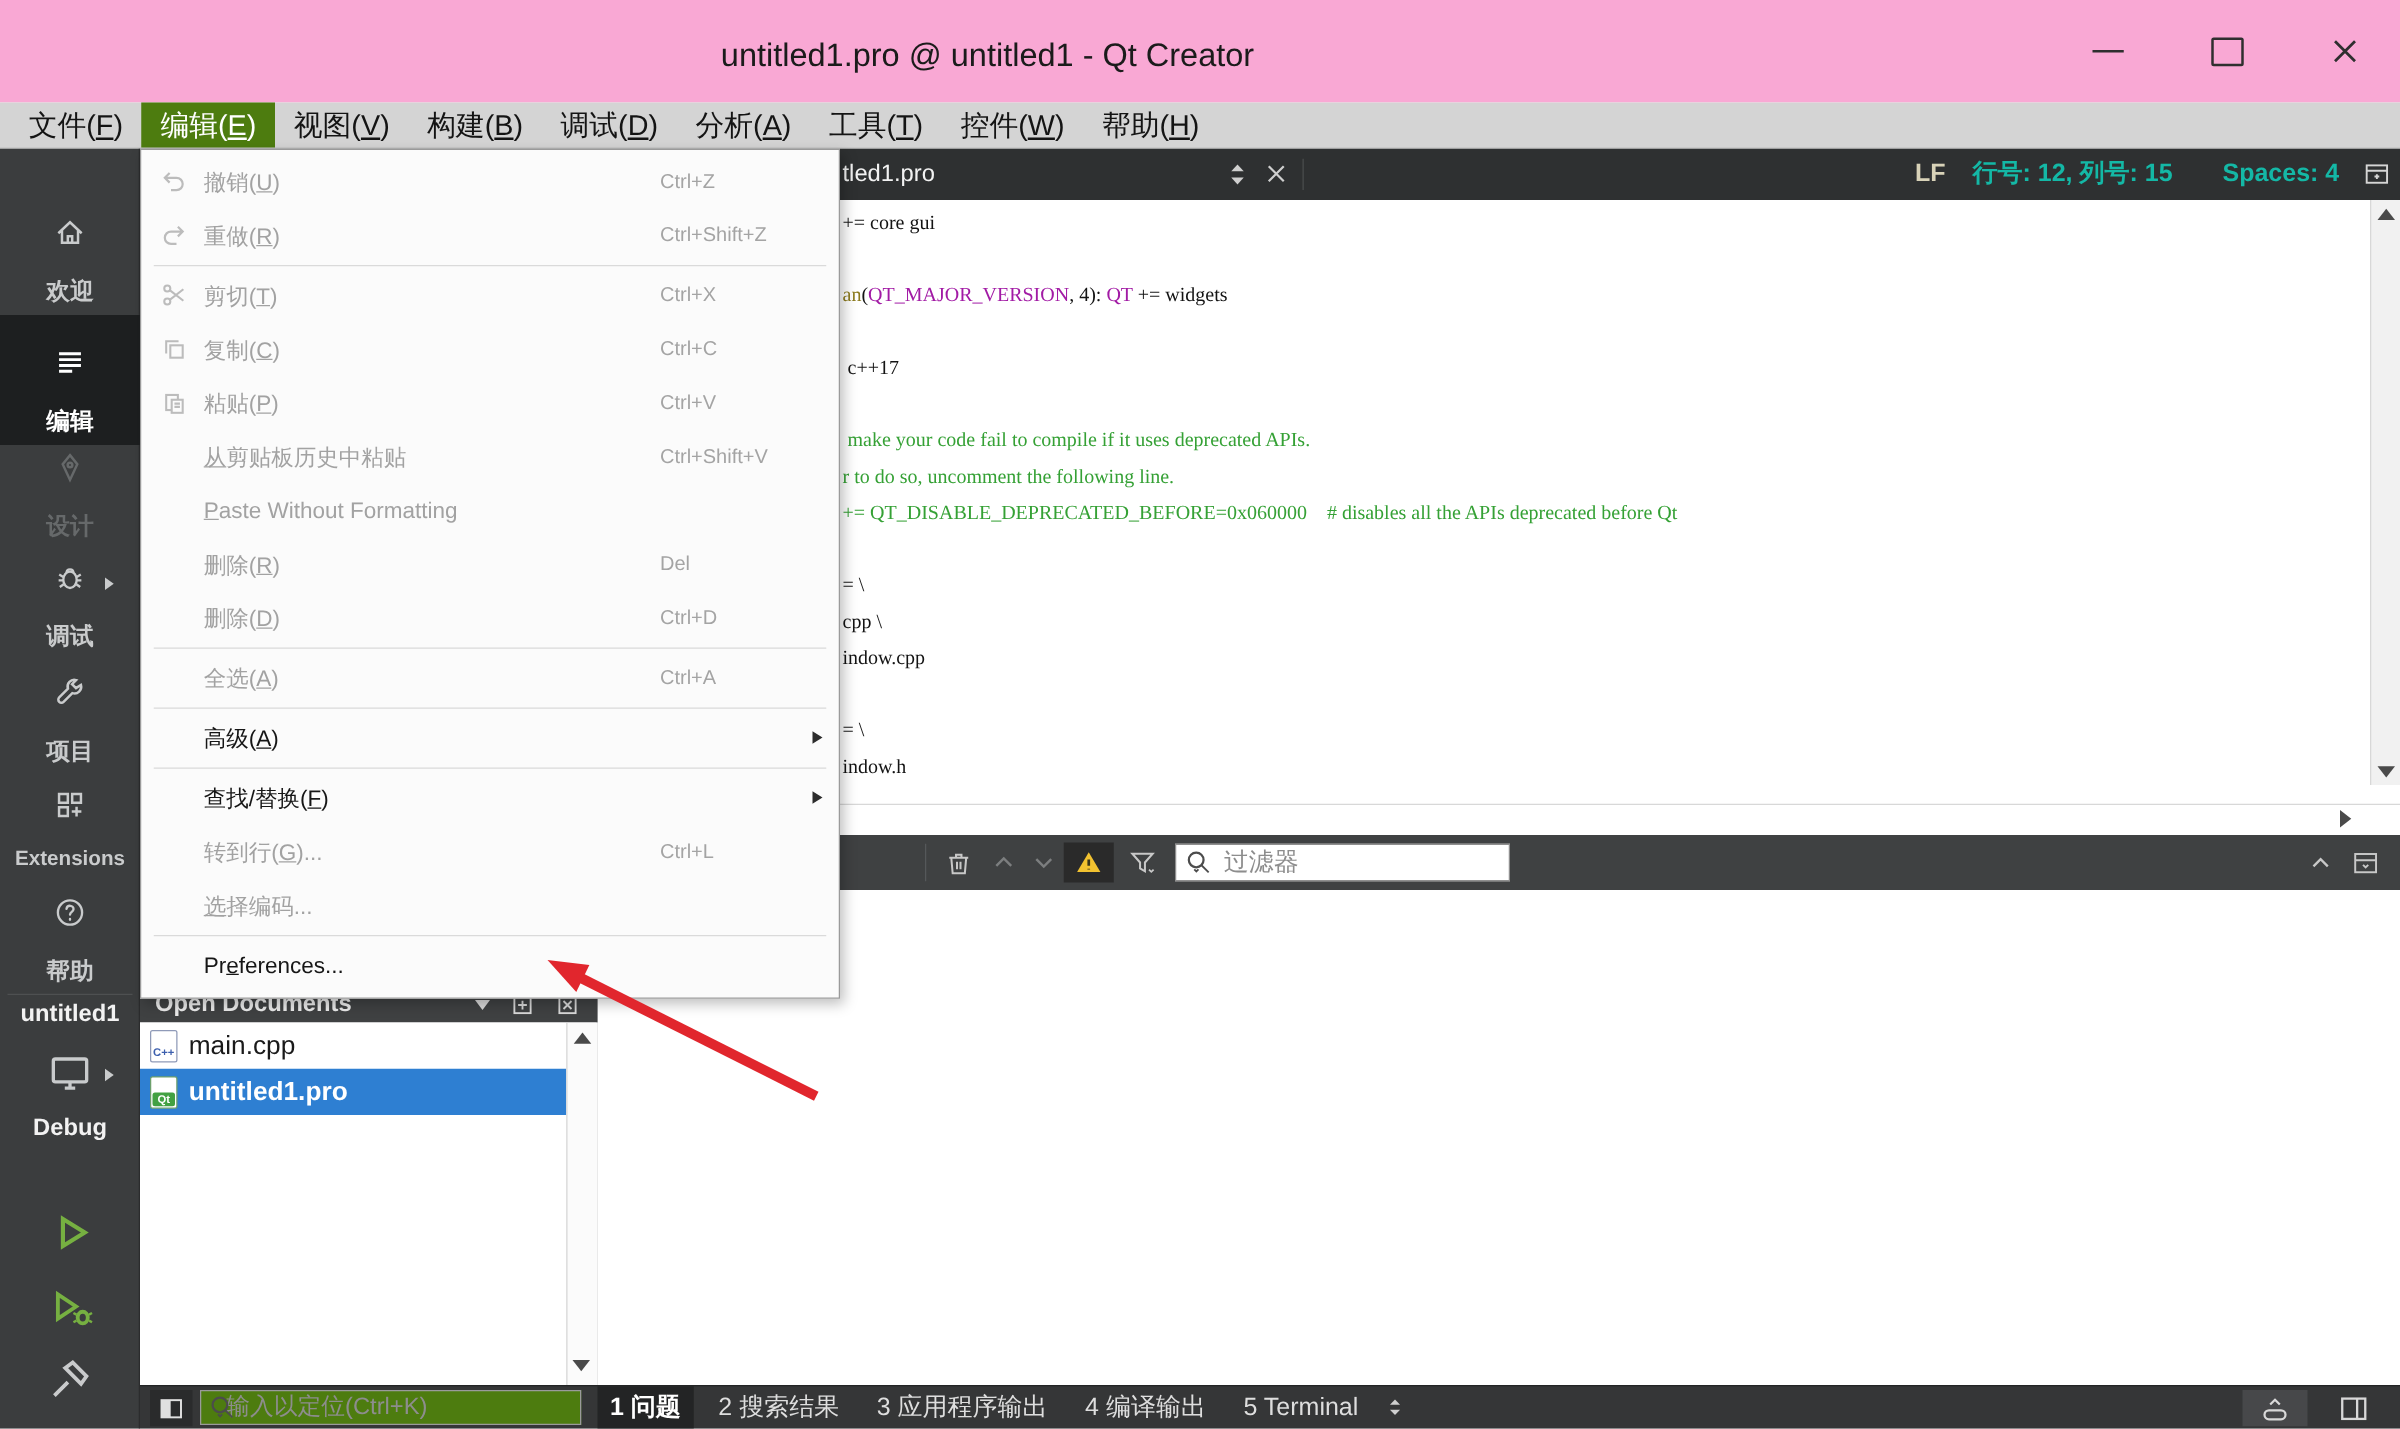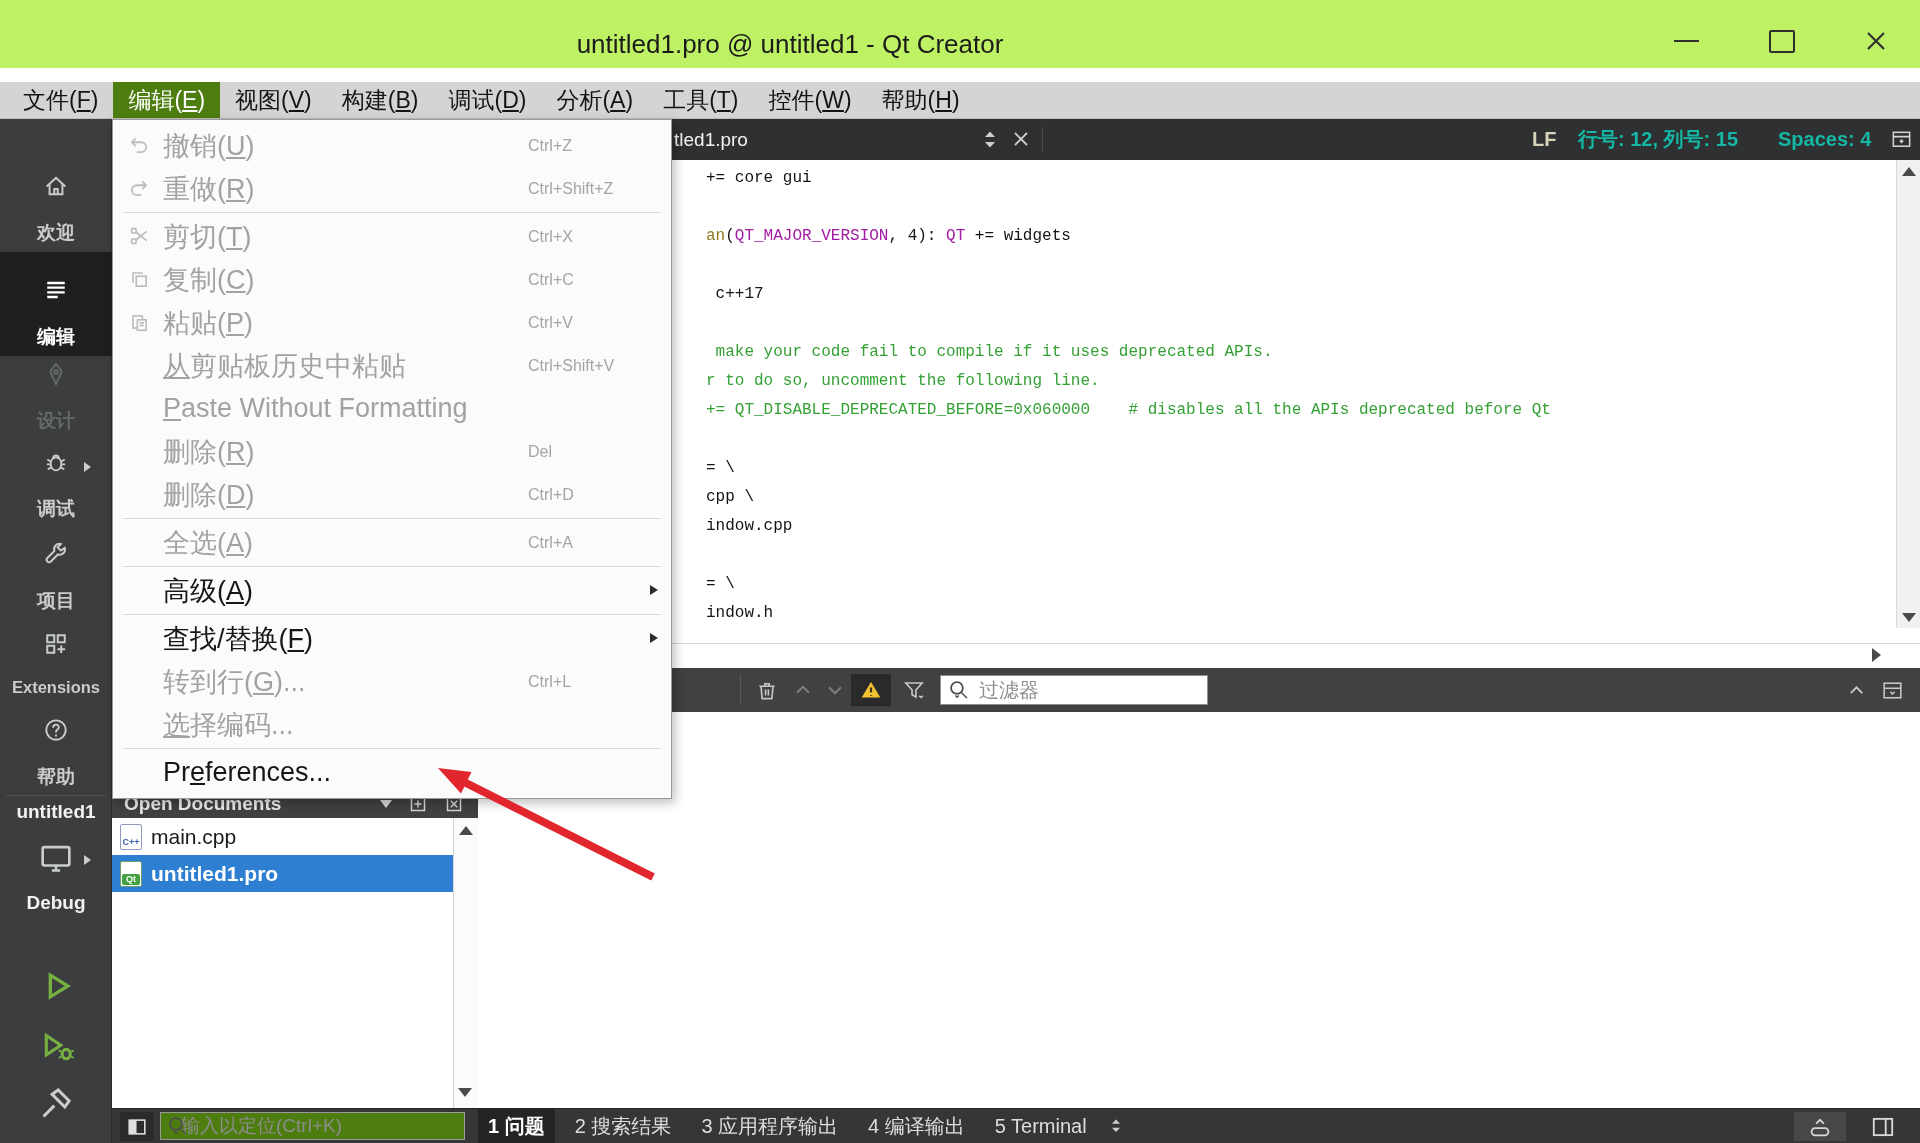--- a/index.html
+++ b/index.html
@@ -3,21 +3,21 @@
 <meta charset="utf-8">
 <style>
   html,body{margin:0;padding:0;background:#888;}
   #app{position:relative;width:1920px;height:1143px;background:#fff;overflow:hidden;
        font-family:"Liberation Sans",sans-serif;-webkit-font-smoothing:antialiased;}
   .abs{position:absolute;}
   u{text-decoration:underline;}
   svg{display:block;}
 
   
-  .titlebar{left:0;top:0;width:1920px;height:68px;background:#bef264;}
+  .titlebar{left:0;top:0;width:1920px;height:82px;background:#f9a8d4;}
   .title-text{left:0;top:0;width:1580px;height:82px;line-height:88px;text-align:center;
               font-size:26px;color:#1b1b1b;}
   .winbtn{color:#2f2f2f;}
 
   
   .menubar{left:0;top:82px;width:1920px;height:37px;background:#d4d4d4;border-bottom:1px solid #bdbdbd;
            display:flex;align-items:stretch;padding-left:8px;box-sizing:border-box;}
   .mb-item{padding:0 15px;line-height:37px;font-size:23px;color:#141414;white-space:nowrap;}
   .mb-item.active{background:#4d7c0f;color:#ffffff;}
 
@@ -35,21 +35,21 @@
   
   .tabbar{left:112px;top:119px;width:1808px;height:41px;background:#2e3031;}
   .tab-doc{left:562px;top:0;height:41px;line-height:41px;font-size:19px;color:#f2f2f2;}
   .tab-sep{left:930px;top:8px;width:1px;height:25px;background:#4a4c4d;}
   .status-item{top:0;height:41px;line-height:41px;font-size:20px;font-weight:600;color:#14b8a6;white-space:nowrap;}
 
   
   .workarea{left:478px;top:160px;width:1418px;height:483px;background:#ffffff;}
   .code{left:674px;top:164px;}
   .code-line{height:29px;line-height:29px;white-space:pre;
-             font-family:Liberation Mono, monospace;font-size:16px;margin-left:32px;}
+             font-family:Liberation Serif, serif;font-size:16px;}
   .tok-plain{color:#141414;}
   .tok-comment{color:#35a135;}
   .tok-var{color:#a21ba5;}
   .tok-func{color:#8c7b1e;}
 
   
   .vscroll{left:1896px;top:160px;width:24px;height:468px;background:#f1f1f1;border-left:1px solid #d8d8d8;box-sizing:border-box;}
   .hscroll-line{left:478px;top:643px;width:1442px;height:1px;background:#d8d8d8;}
   .tri-up{width:0;height:0;border-bottom:9px solid #4a4a4a;border-left:7px solid transparent;border-right:7px solid transparent;}
   .tri-dn{width:0;height:0;border-top:9px solid #4a4a4a;border-left:7px solid transparent;border-right:7px solid transparent;}
@@ -89,21 +89,21 @@
   .locator input::placeholder{color:#8d8d8d;}
   .bb-tabs{position:absolute;left:366px;top:0;height:34px;display:flex;align-items:stretch;gap:10px;}
   .bb-tab{line-height:34px;padding:0 10px;font-size:20px;color:#dedede;white-space:nowrap;}
   .bb-tab.active{background:#232425;color:#ffffff;font-weight:700;}
 
   
   .dropdown{left:112px;top:119px;width:560px;height:680px;background:#fbfbfb;border:1px solid #9a9a9a;
             box-sizing:border-box;z-index:100;box-shadow:3px 4px 10px rgba(0,0,0,.25);padding-top:4px;}
   .dd-item{position:relative;height:43px;display:flex;align-items:center;padding-left:50px;}
   .dd-ico{position:absolute;left:15px;top:10px;width:22px;height:22px;color:#bcbcbc;}
-  .dd-label{font-size:27px;color:#161616;white-space:nowrap;}
+  .dd-label{font-size:18px;color:#161616;white-space:nowrap;}
   .dd-item.disabled .dd-label{color:#a2a2a2;}
   .dd-sc{position:absolute;left:415px;font-size:16px;color:#a4a4a4;white-space:nowrap;}
   .dd-sep{height:1px;background:#dadada;margin:2px 10px;}
   .dd-sub{position:absolute;right:13px;top:16px;width:0;height:0;
           border-left:8px solid #2c2c2c;border-top:5.5px solid transparent;border-bottom:5.5px solid transparent;}
 
   .overlay{left:0;top:0;width:1920px;height:1143px;z-index:200;pointer-events:none;}
 </style>
 </head>
 <body>

